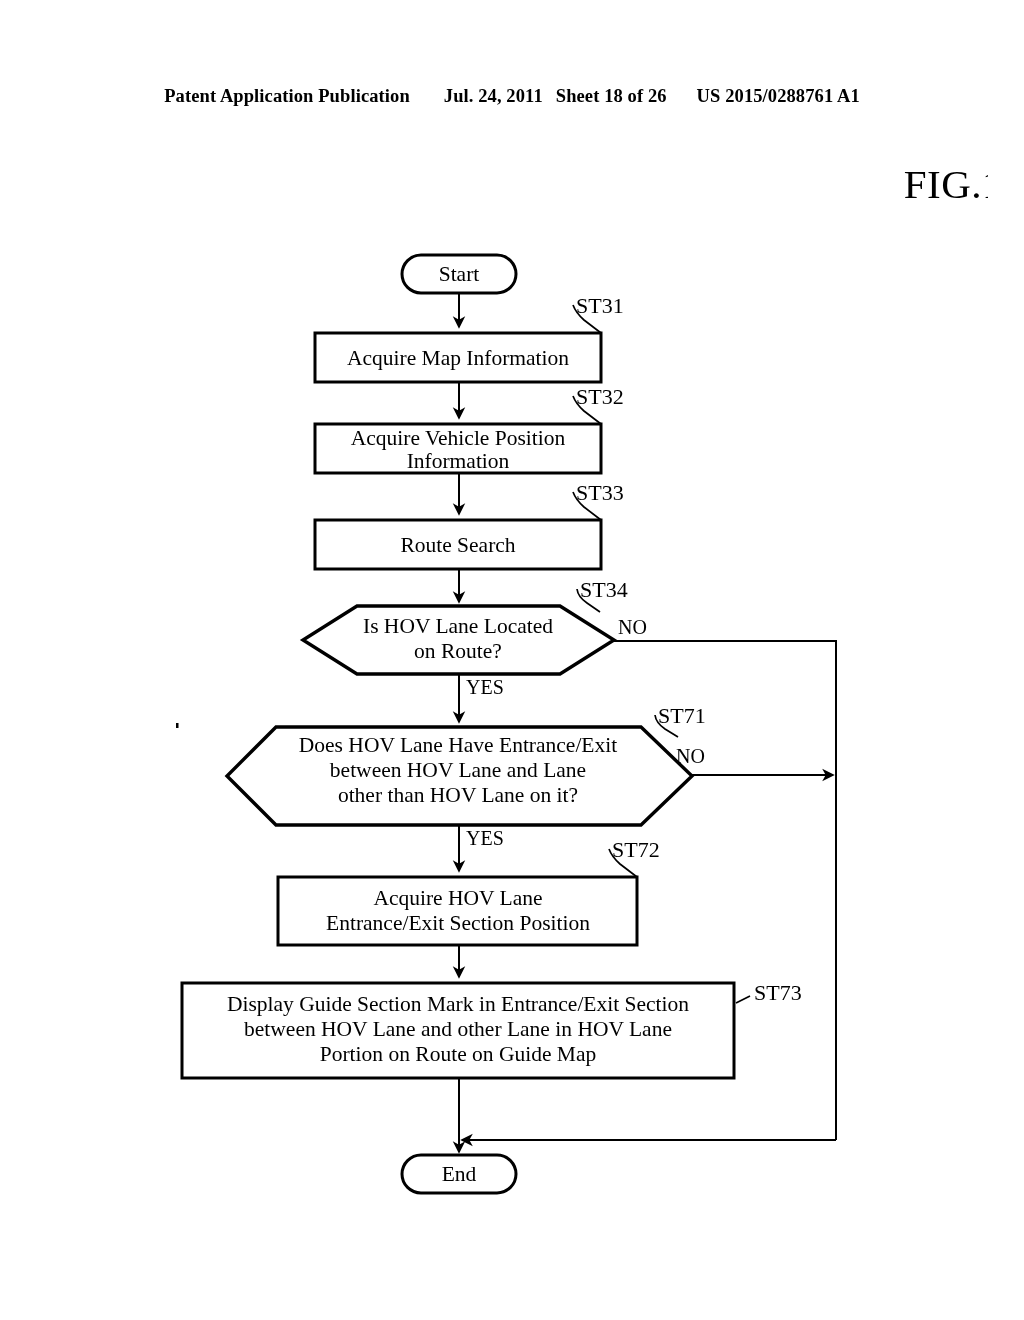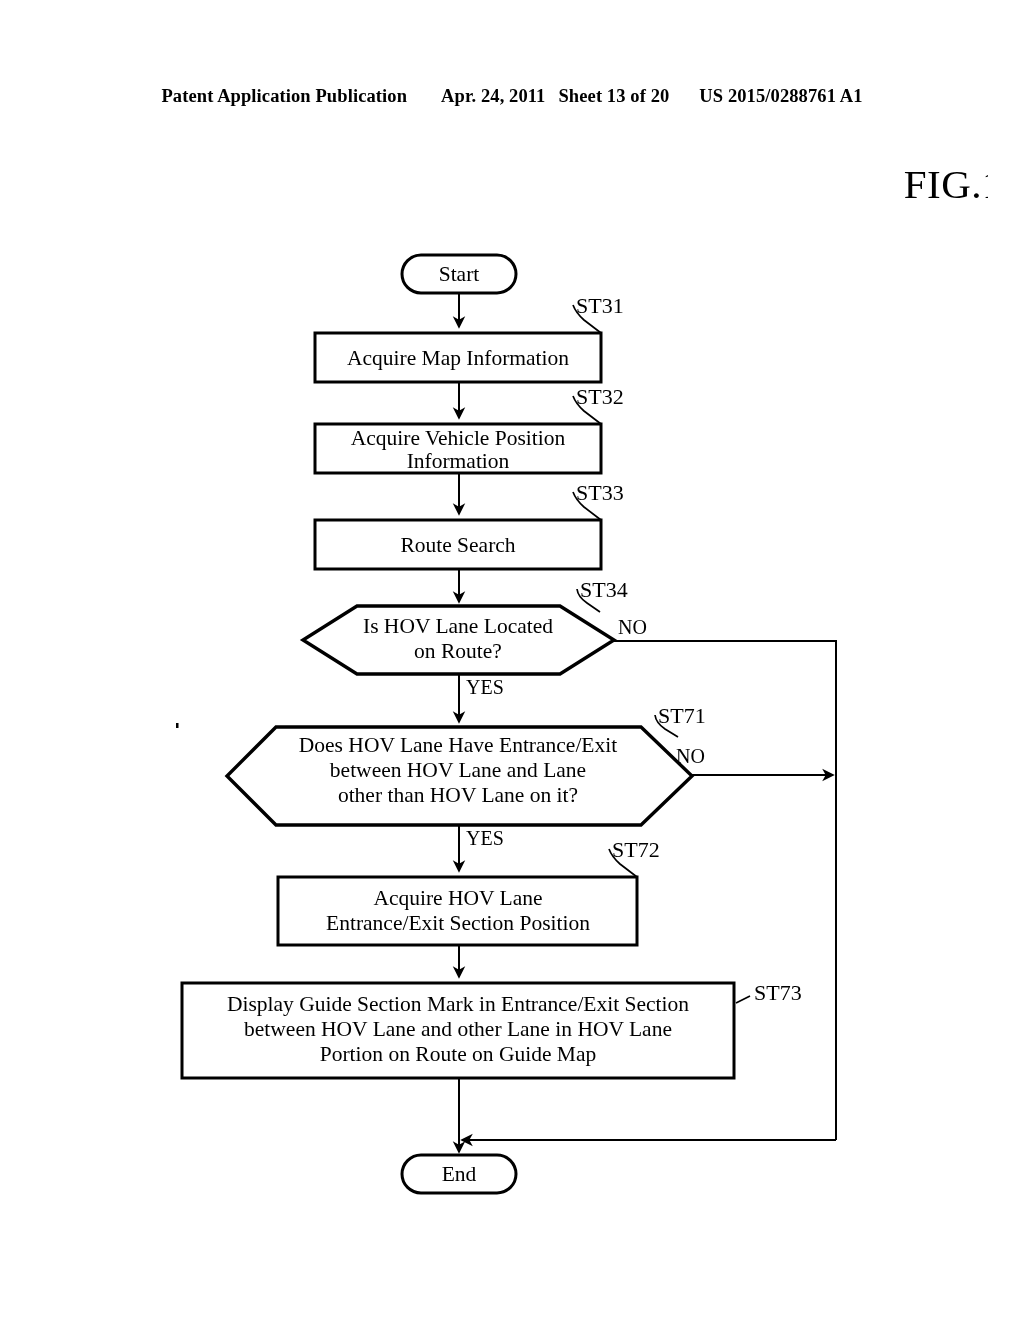--- a/index.html
+++ b/index.html
@@ -71,23 +71,23 @@
   .speck { fill: #000; }
 </style>
 </head>
 <body>
 
 <div id="page">
 
   <div id="pub-header">
     <span class="seg">Patent Application Publication</span>
     <span class="gap-lg"></span>
-    <span class="seg">Apr. 24, 2011</span>
+    <span class="seg">Jul. 24, 2011</span>
     <span class="gap-md"></span>
-    <span class="seg">Sheet 13 of 20</span>
+    <span class="seg">Sheet 18 of 26</span>
     <span class="gap-xl"></span>
     <span class="seg">US 2015/0288761 A1</span>
   </div>
 
   <div id="fig-title">FIG.15</div>
 
   <svg id="flow-svg" width="1024" height="1320" viewBox="0 0 1024 1320">
 
     <defs>
       <marker id="arrow" viewBox="0 0 12 12" refX="9.5" refY="6" markerWidth="7.2" markerHeight="7.2" orient="auto-start-reverse">

